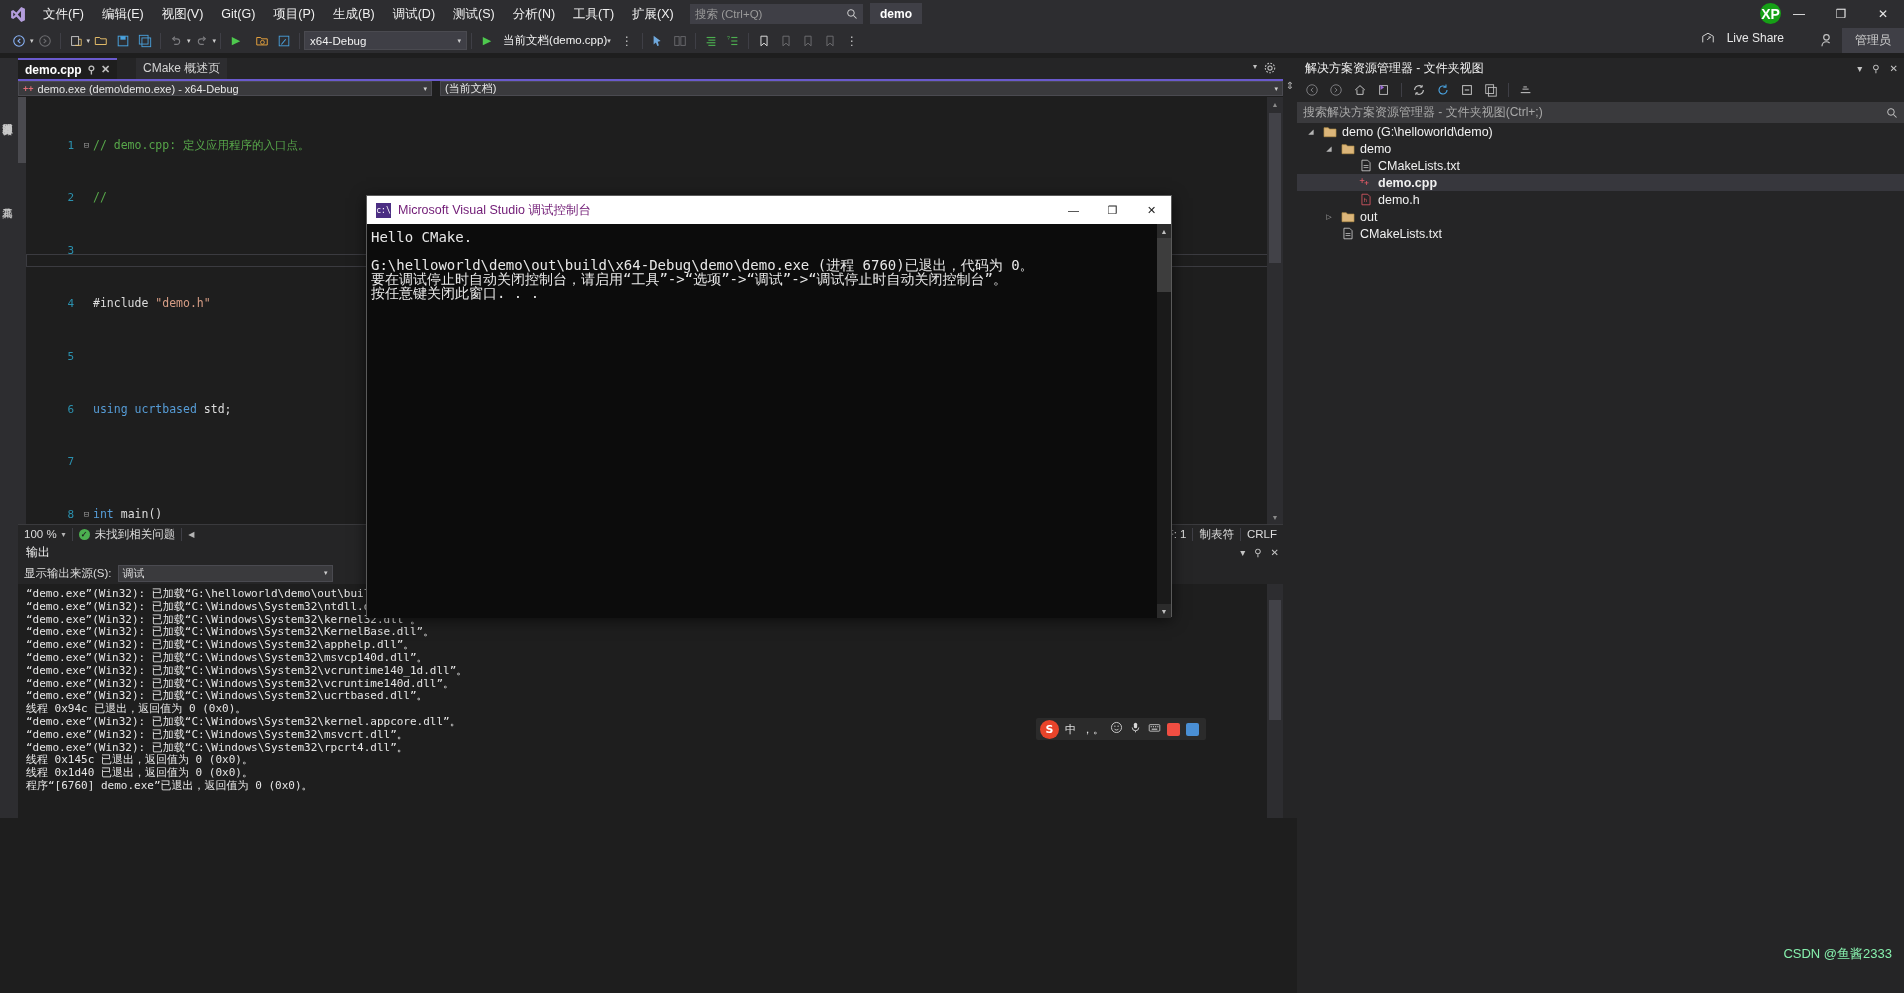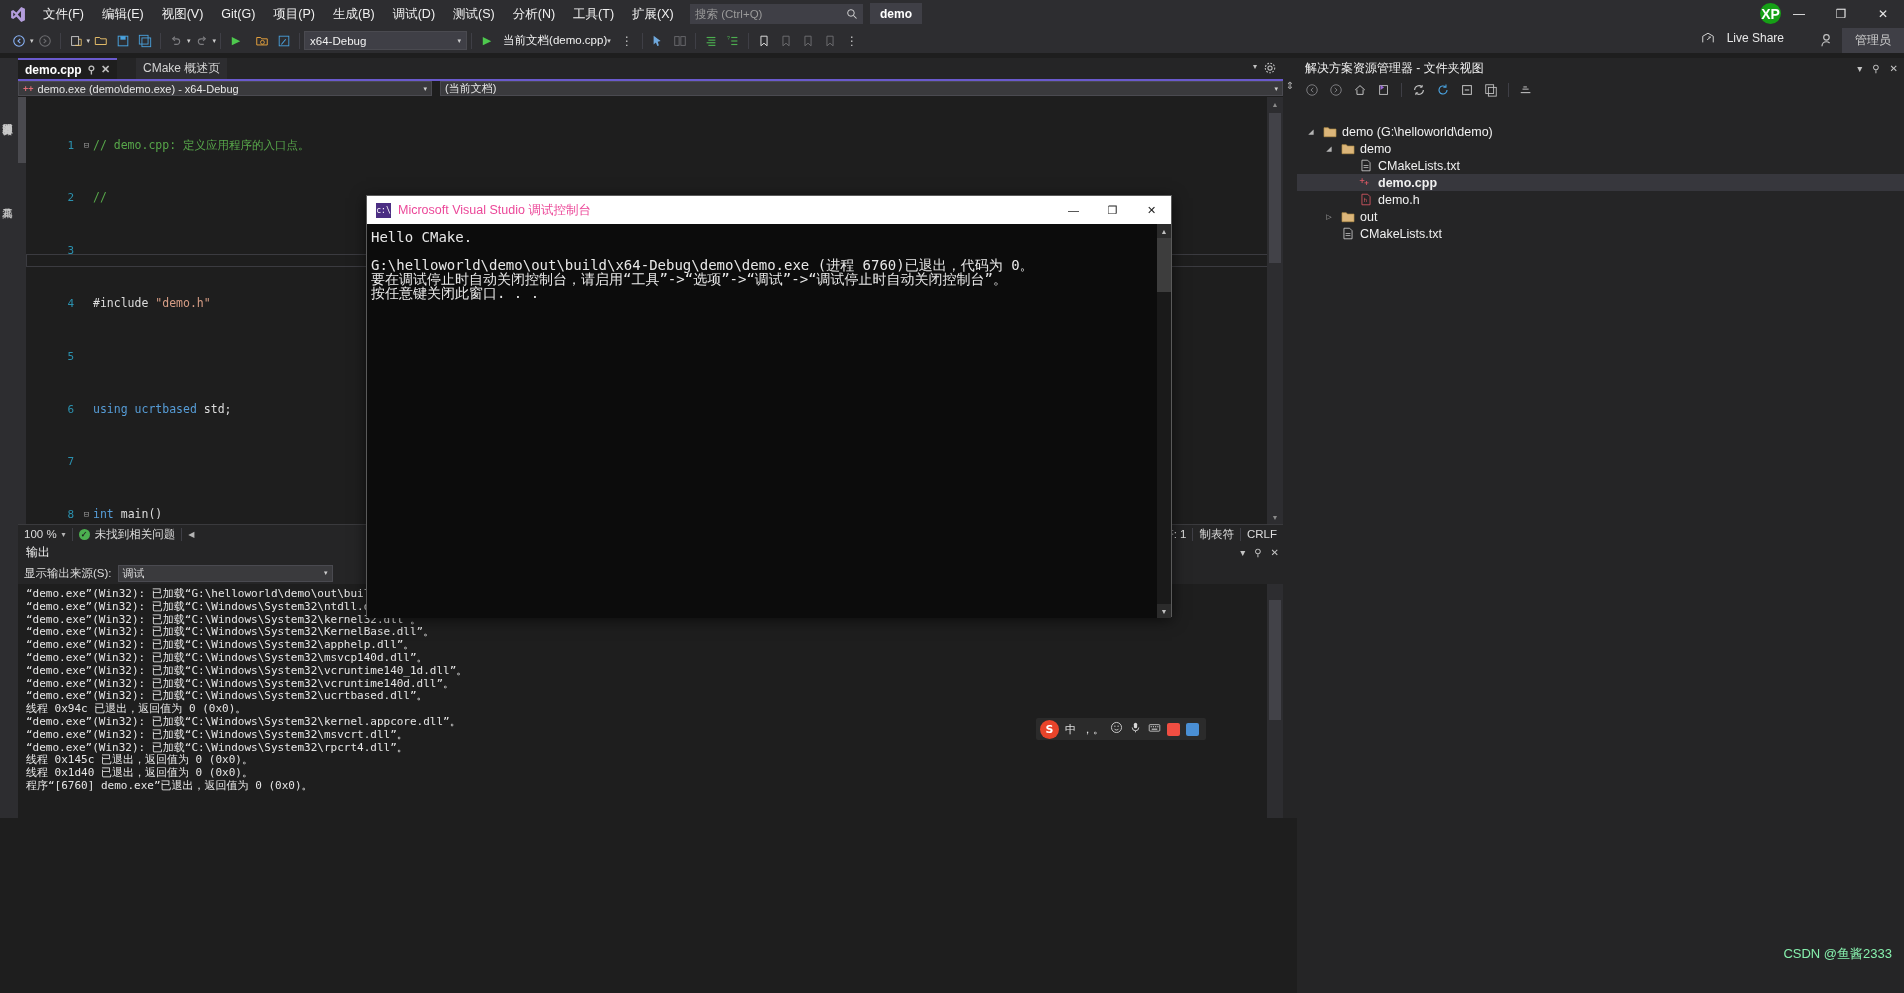--- a/index.html
+++ b/index.html
@@ -143,21 +143,21 @@
   .tw{ width:12px; text-align:center; font-size:7px; color:#b5b5b5; }
   .ficon{ width:15px; height:13px; display:flex; align-items:center; justify-content:center; }
   .watermark{ position:absolute; right:12px; bottom:30px; font-size:13px; color:#86efac; }
 
   
   .console{ position:absolute; left:366px; top:195px; width:806px; height:422px;
     background:#0c0c0c; border:1px solid #5a5a5a; box-shadow:0 3px 14px rgba(0,0,0,.6); }
   .cs-title{ height:28px; background:#ffffff; display:flex; align-items:center; padding:0 0 0 9px; }
   .cs-ico{ width:15px; height:15px; background:#4b2e83; color:#fff; font-size:8px;
     display:flex; align-items:center; justify-content:center; margin-right:7px; font-family:"DejaVu Sans Mono", monospace; }
-  .cs-name{ font-size:12.5px; color:#ec4899; }
+  .cs-name{ font-size:12.5px; color:#701a75; }
   .cs-btns{ margin-left:auto; display:flex; height:28px; }
   .cs-b{ width:39px; height:28px; display:flex; align-items:center; justify-content:center;
     color:#1a1a1a; font-size:11px; }
   .cs-body{ position:relative; height:394px; background:#0c0c0c; padding:6px 0 0 4px;
     font-family:"DejaVu Sans Mono", monospace; font-size:14px; line-height:14px; color:#e8e8e8;
     white-space:pre; overflow:hidden; }
   .cs-scroll{ position:absolute; right:0; top:28px; width:14px; height:394px; background:#1a1a1a; }
   .cs-scroll .up,.cs-scroll .dn{ position:absolute; left:0; width:14px; height:14px;
     color:#c0c0c0; font-size:7px; display:flex; align-items:center; justify-content:center; background:#2b2b2b; }
   .cs-scroll .up{ top:0; } .cs-scroll .dn{ bottom:0; }
@@ -570,20 +570,27 @@
       </div>
       <div class="se-sep"></div>
       <div class="se-ico">
         <svg viewBox="0 0 16 16">
             <line x1="2" y1="11" x2="13" y2="11" stroke="#c5c5c5" stroke-width="1.2"></line>
             <path d="M4 7h7M5 4.5h4" stroke="#c5c5c5" stroke-width="1.1"></path>
           </svg>
       </div>
     </div>
 
+    <div class="se-search">
+      <span style="flex:1">搜索解决方案资源管理器 - 文件夹视图(Ctrl+;)</span>
+      <svg width="12" height="12" viewBox="0 0 16 16">
+        <circle cx="6.6" cy="6.6" r="4.4" fill="none" stroke="#c5c5c5" stroke-width="1.3"></circle>
+        <line x1="10" y1="10" x2="14" y2="14" stroke="#c5c5c5" stroke-width="1.4"></line>
+      </svg>
+    </div>
 
     <div class="se-tree">
       <div class="tr" style="padding-left:8px">
         <span class="tw">◢</span>
         <span class="ficon">
           <svg width="14" height="12" viewBox="0 0 16 14">
               <path d="M1 12.5V2h5l1.3 1.6H15V12.5z" fill="#dcb67a" stroke="#b4904b" stroke-width=".8"></path>
             </svg>
         </span>
         <span>demo (G:\helloworld\demo)</span>

